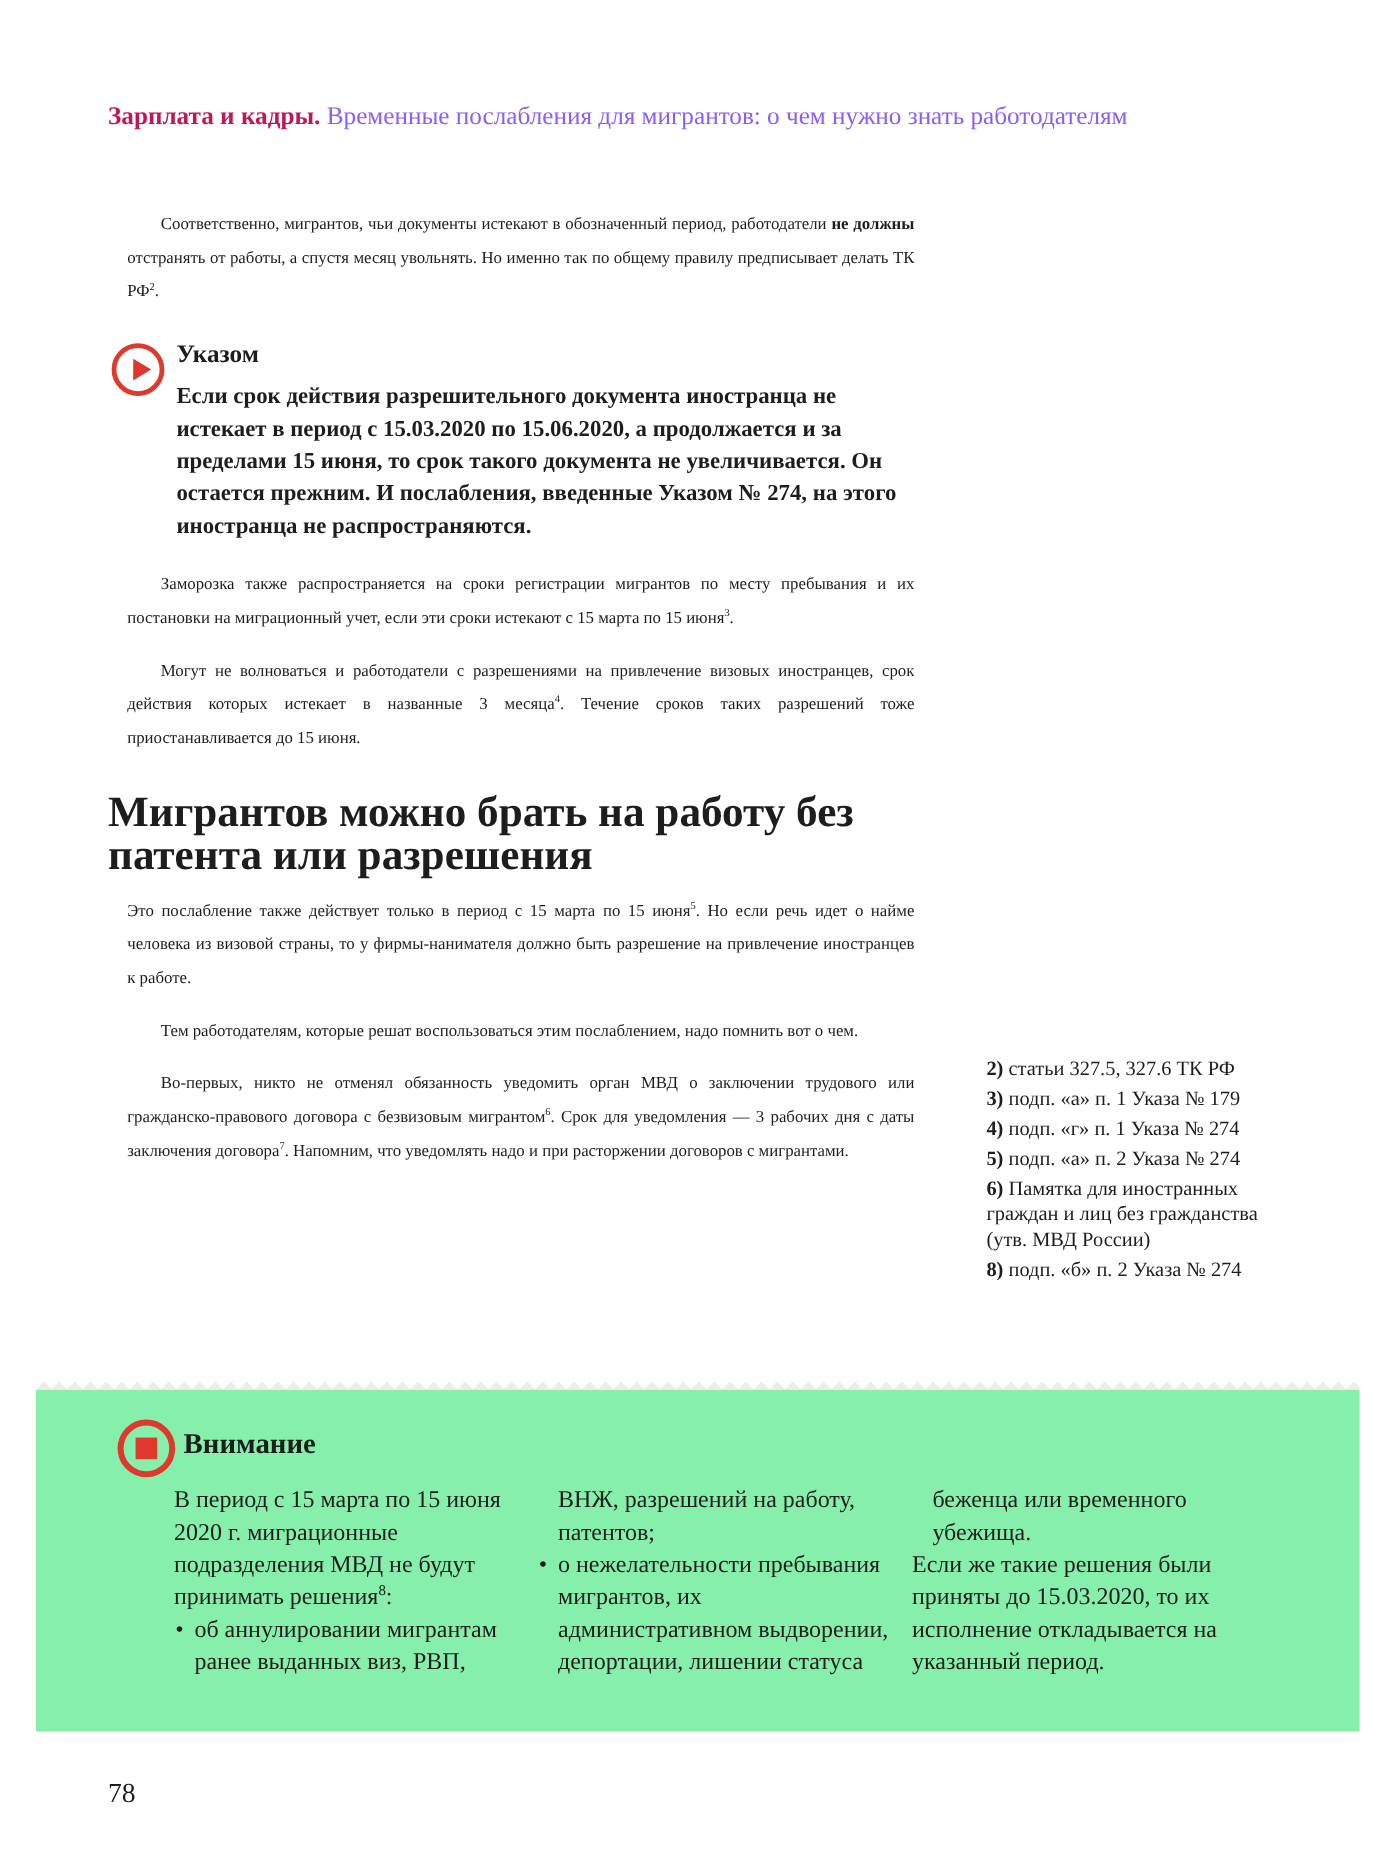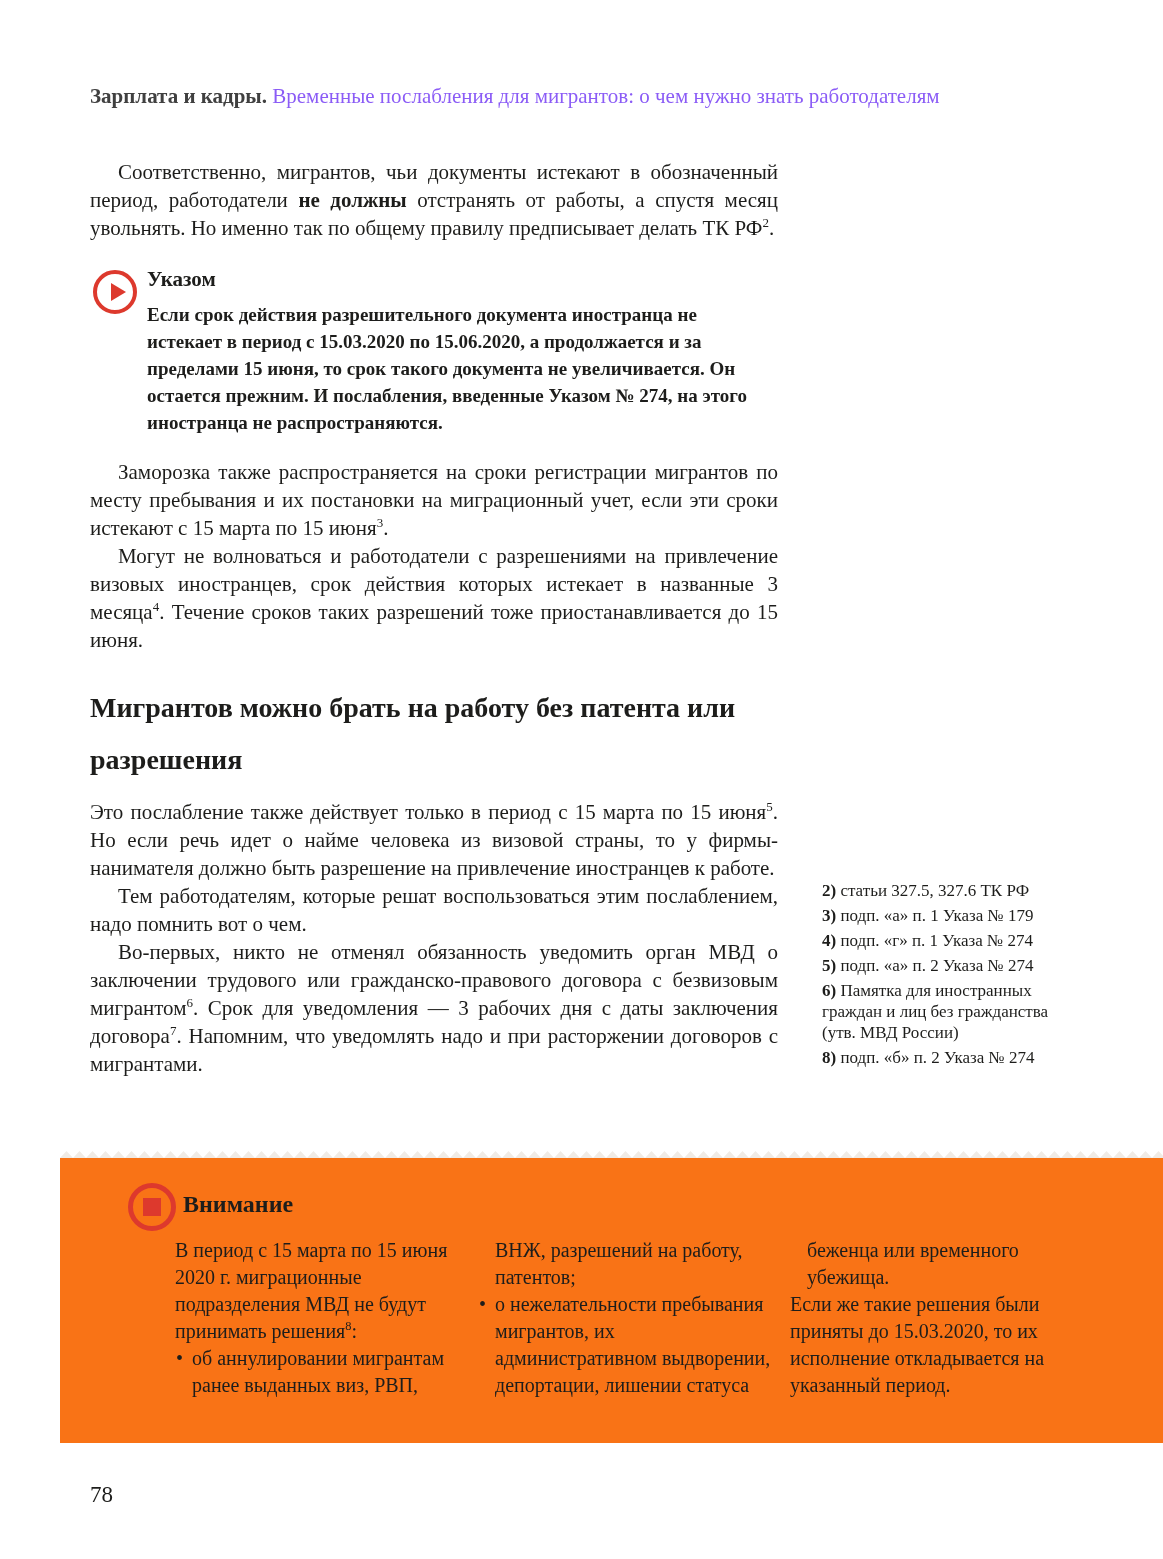--- a/index.html
+++ b/index.html
@@ -5,49 +5,49 @@
   html,body{margin:0;padding:0;}
   body{
     width:1163px;height:1559px;background:#ffffff;
     font-family:"Liberation Serif","DejaVu Serif",serif;
     color:#1d1d1b;position:relative;overflow:hidden;
   }
   .page{position:relative;width:1163px;height:1559px;}
 
   
   .header{position:absolute;left:90px;top:84px;font-size:21px;white-space:nowrap;}
-  .header .section{font-weight:bold;color:#404040;}
+  .header .section{font-weight:bold;color:#be185d;}
   .header .subtitle{color:#8b5cf6;}
 
   
   .article{position:absolute;left:90px;top:158px;width:688px;}
-  .article p.body{font-size:21px;line-height:28px;text-align:justify;margin:0;}
+  .article p.body{font-size:14px;line-height:28px;text-align:justify;margin:16px;}
   .indent{text-indent:28px;}
   .b{font-weight:bold;}
   sup{font-size:0.62em;line-height:0;vertical-align:super;}
 
   
   .reference{position:relative;margin:25px 0 22px 0;padding-left:57px;}
   .ref-icon{position:absolute;left:3px;top:3px;width:36px;height:36px;
     border:4px solid #dd392d;border-radius:50%;box-sizing:content-box;}
   .ref-icon::after{content:"";position:absolute;left:14px;top:9px;width:0;height:0;
     border-left:15px solid #dd392d;border-top:9px solid transparent;border-bottom:9px solid transparent;}
   .ref-title{font-size:21px;font-weight:bold;margin:2px 0 9px 0;}
   .ref-text{font-size:19px;font-weight:bold;line-height:27px;width:615px;}
 
   
-  .heading{font-size:28px;line-height:52px;font-weight:bold;margin:28px 0 12px 0;width:670px;}
+  .heading{font-size:36px;line-height:36px;font-weight:bold;margin:28px 0 12px 0;width:670px;}
 
   
   .footnotes{position:absolute;left:822px;top:880px;width:242px;font-size:17px;line-height:21px;}
   .fn{margin-bottom:4px;}
   .fn .num{font-weight:bold;}
 
   
-  .attention{position:absolute;left:30px;top:1158px;width:1103px;height:285px;background:#f97316;margin-left:30px;}
+  .attention{position:absolute;left:30px;top:1158px;width:1103px;height:285px;background:#86efac;}
   .zigzag{position:absolute;top:-7px;left:0;display:block;}
   .att-icon{position:absolute;left:68px;top:25px;width:38px;height:38px;
     border:5px solid #dd392d;border-radius:50%;box-sizing:content-box;}
   .att-icon::after{content:"";position:absolute;left:10px;top:10px;width:18px;height:18px;background:#dd392d;}
   .att-title{position:absolute;left:123px;top:33px;font-size:24px;font-weight:bold;}
   .att-col{position:absolute;top:79px;width:302px;font-size:20px;line-height:27px;}
   .c1{left:115px;}
   .c2{left:418px;}
   .c3{left:730px;}
   .bullet{position:relative;padding-left:17px;}

